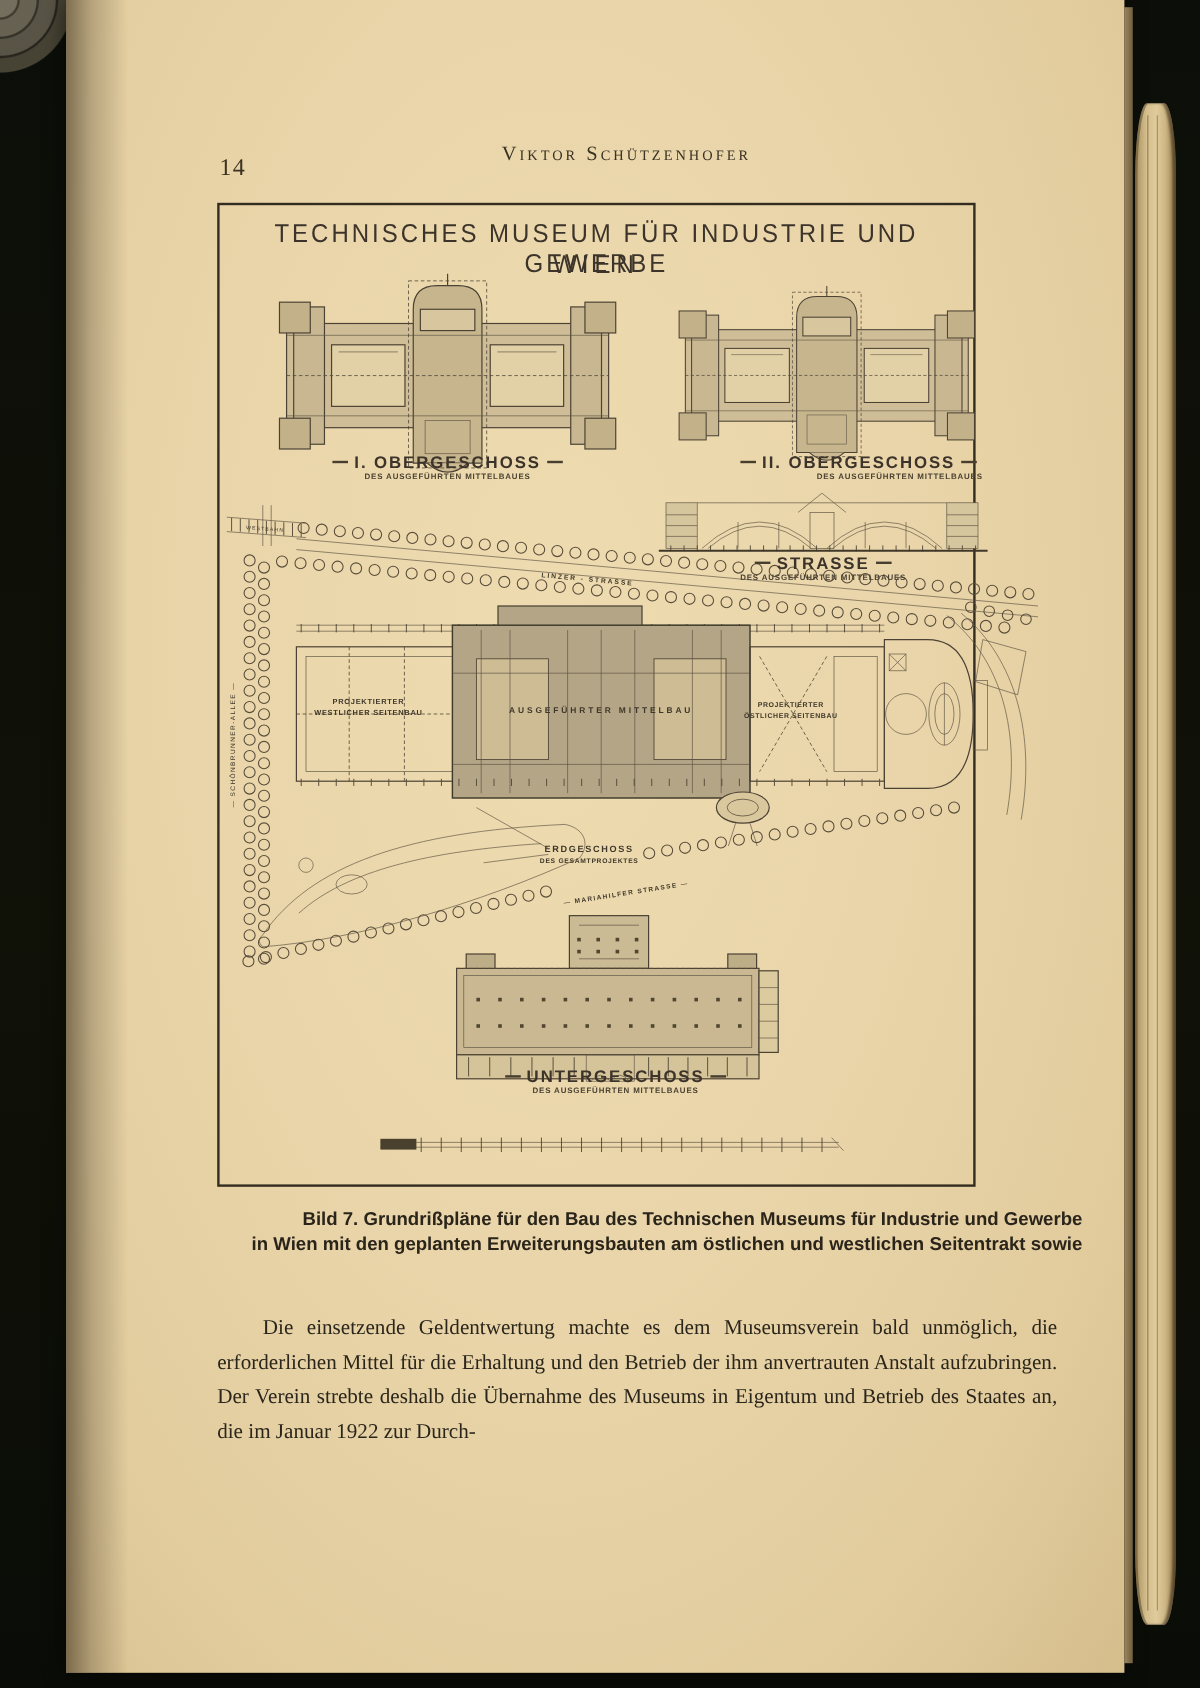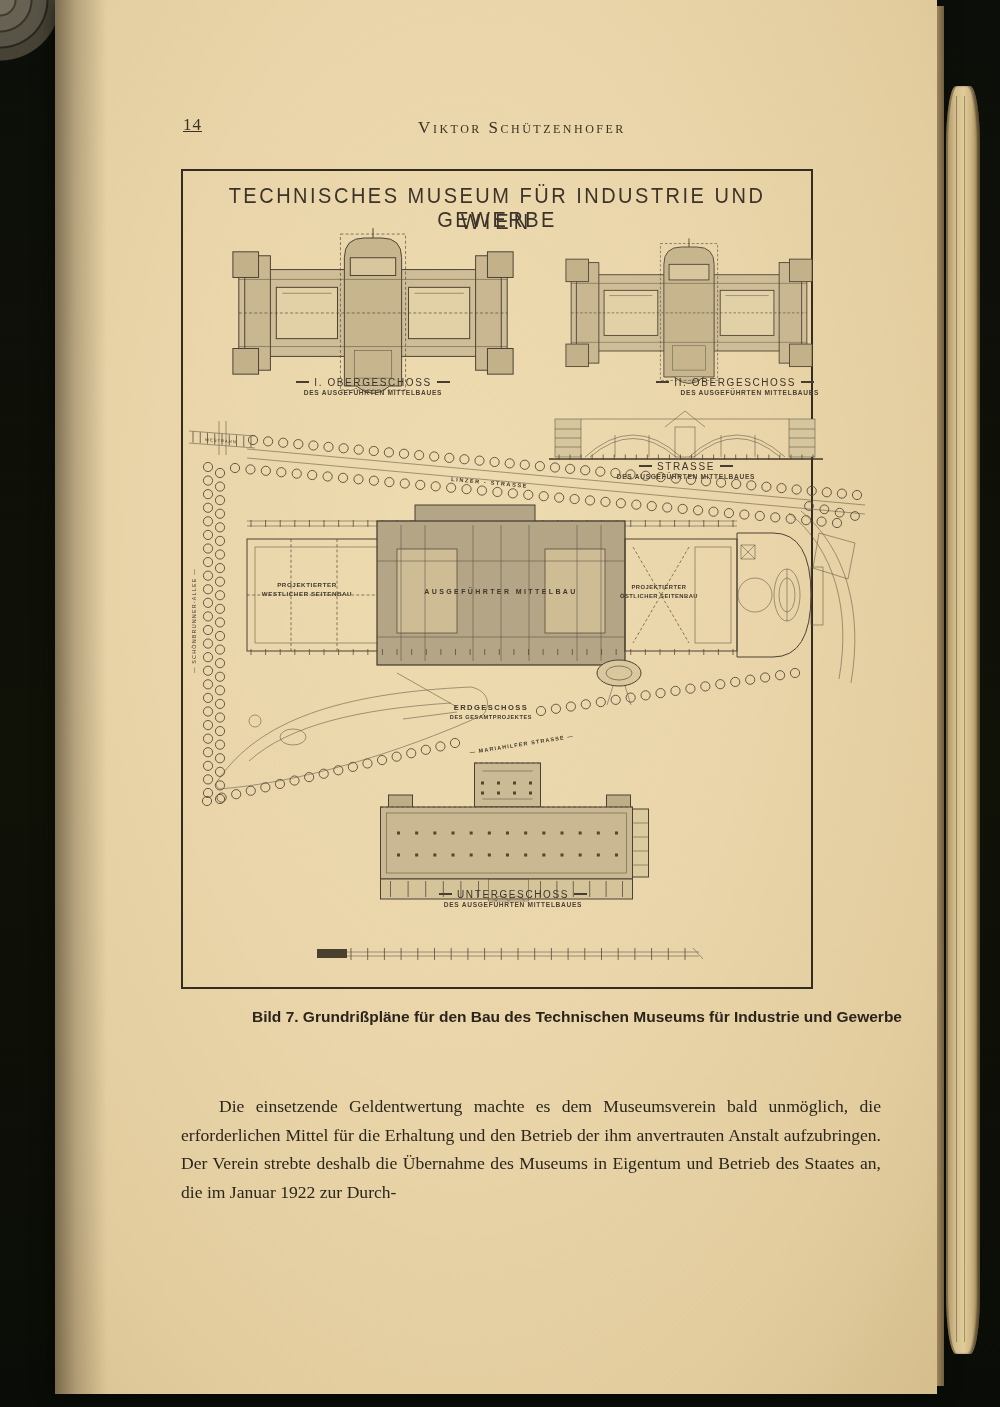--- a/index.html
+++ b/index.html
@@ -35,21 +35,21 @@
     background:linear-gradient(90deg,#a8905f 0%, #d5bf8e 28%, #e0cb9b 52%, #cdb684 74%, #94794c 100%);
     box-shadow:inset 2px 0 0 rgba(60,45,20,.4), inset -3px 0 2px rgba(30,22,8,.5);
   }
   .pages-right::after{
     content:"";position:absolute;left:10px;top:10px;bottom:12px;width:0;
     border-left:1px solid rgba(100,80,45,.55);
     box-shadow:8px 0 0 rgba(100,80,45,.45);
   }
   
   .pagenum{
-    position:absolute;left:128px;top:115px;font-size:17px;color:#3a3222;letter-spacing:1px;text-decoration:underline;
+    position:absolute;left:128px;top:129px;font-size:20px;color:#3a3222;letter-spacing:1px;
   }
   .running-header{
     position:absolute;left:0;top:118px;width:100%;text-align:center;
     transform:translateX(26px);
     font-variant:small-caps;font-size:17px;letter-spacing:2.5px;color:#3a3222;
   }
   
   .figure-frame{
     position:absolute;left:126px;top:169px;width:632px;height:820px;
     border:2.5px solid #332c20;box-sizing:border-box;
@@ -67,21 +67,21 @@
   svg{position:absolute;overflow:visible;}
   .svg-plan-a{left:42px;top:60px;}
   .svg-plan-b{left:376px;top:62px;}
   .svg-section{left:366px;top:234px;}
   .svg-site{left:6px;top:250px;}
   .svg-basement{left:186px;top:586px;}
   .svg-scalebar{left:130px;top:772px;}
   .plan-caption{
     position:absolute;text-align:center;color:#3c342a;font-family:"Liberation Sans", sans-serif;
   }
-  .plan-caption .t{font-size:10px;font-weight:400;letter-spacing:1.6px;white-space:nowrap;}
+  .plan-caption .t{font-size:14px;font-weight:700;letter-spacing:1.6px;white-space:nowrap;}
   .plan-caption .t::before,.plan-caption .t::after{
     content:"";display:inline-block;width:13px;border-top:2.4px solid #473e30;vertical-align:middle;margin:0 5px 2px;
   }
   .plan-caption .s{font-size:6.6px;font-weight:700;letter-spacing:.7px;margin-top:1px;color:#4b4233;white-space:nowrap;}
   .cap-plan-a{left:42px;top:206px;width:296px;}
   .cap-plan-b{left:376px;top:206px;width:260px;text-align:right;}
   .cap-section{left:366px;top:290px;width:274px;z-index:3;}
   .cap-basement{left:186px;top:718px;width:288px;}
   
   .caption{
@@ -732,20 +732,21 @@
             <line x1="338.6" y1="5" x2="338.6" y2="17"></line>
             <line x1="355.3" y1="5" x2="355.3" y2="17"></line>
             <line x1="372" y1="5" x2="372" y2="17"></line>
           </g>
       </svg>
 
     </div>
 
     <div class="caption">
       <div>Bild 7. Grundrißpläne für den Bau des Technischen Museums für Industrie und Gewerbe</div>
+      <div>in Wien mit den geplanten Erweiterungsbauten am östlichen und westlichen Seitentrakt sowie</div>
     </div>
 
     <div class="bodytext">Die einsetzende Geldentwertung machte es dem Museumsverein bald unmöglich, die erforderlichen Mittel für die Erhaltung und den Betrieb der ihm anvertrauten Anstalt aufzubringen. Der Verein strebte deshalb die Übernahme des Museums in Eigentum und Betrieb des Staates an, die im Januar 1922 zur Durch-</div>
 
   </div>
 
   <div class="gutter"></div>
   <div class="edge-sliver"></div>
   <div class="pages-right"></div>
 </div>

